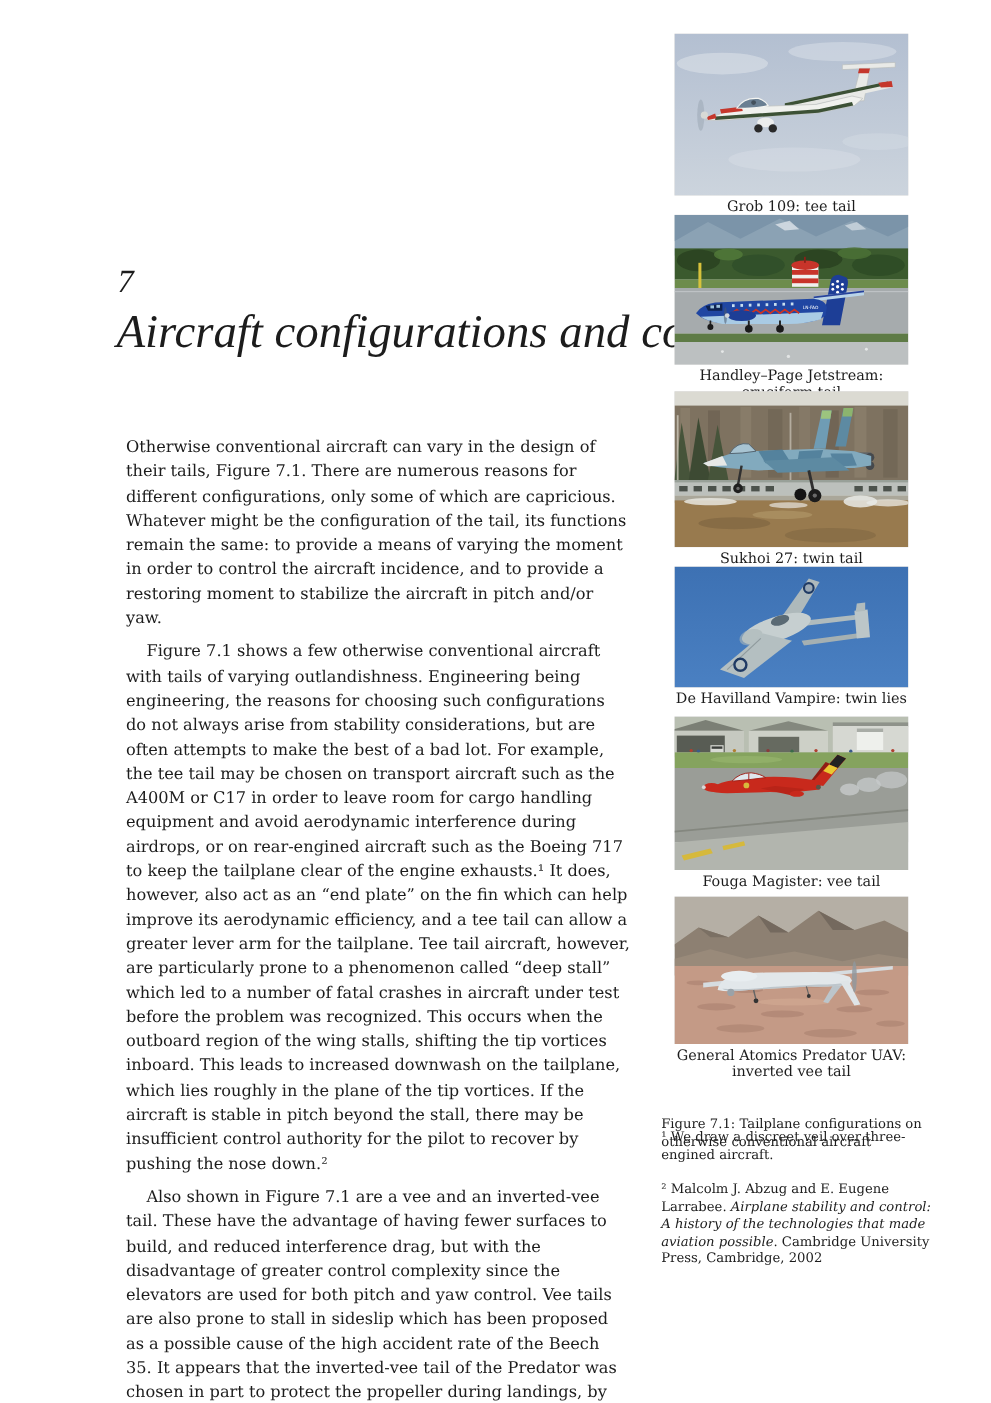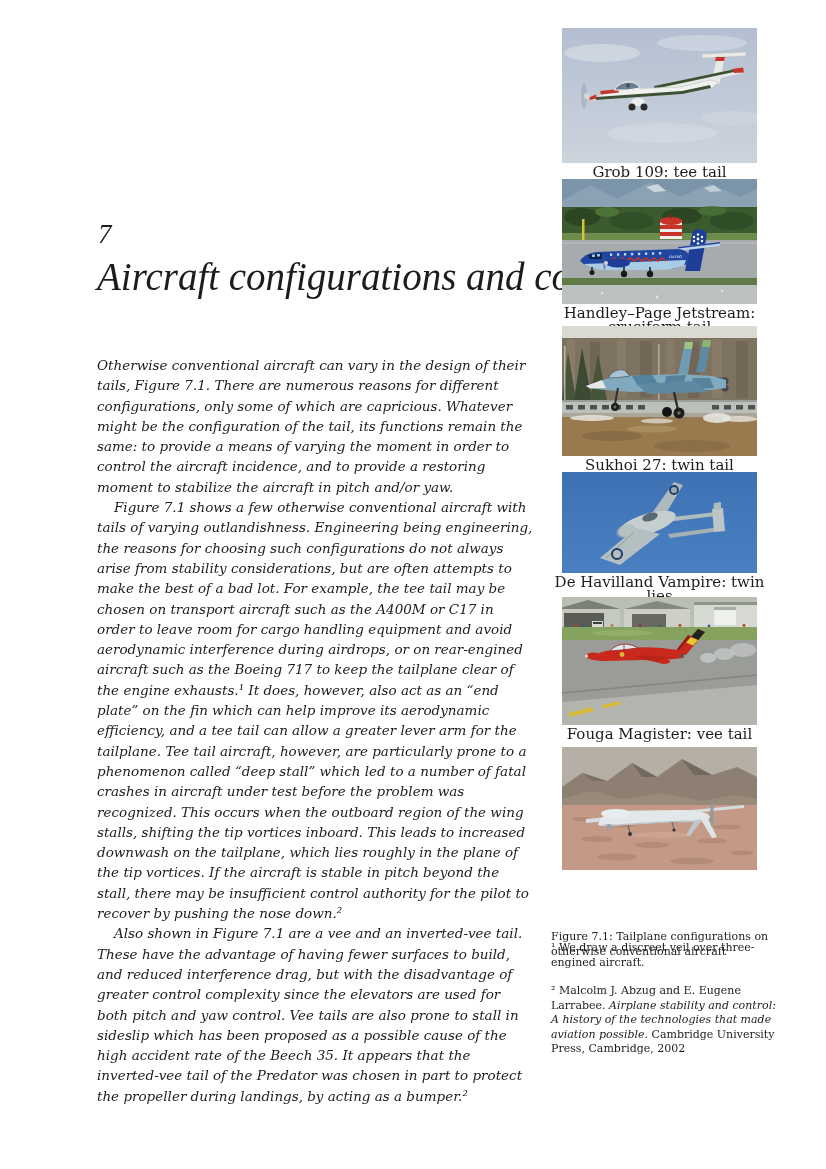--- a/index.html
+++ b/index.html
@@ -17,31 +17,31 @@
   }
   .chapter-title {
     position:absolute; top:256px; left:0; margin:0;
     font-family:"Liberation Serif", serif; font-style:italic; font-weight:normal;
     font-size:39px; line-height:1.1; white-space:nowrap;
   }
   .body-text {
     position:absolute; top:355px; left:0; width:436px;
     font-size:13.5px; line-height:20.3px; text-align:left;
   }
-  .body-text p { margin:0;font-style:italic; }
+  .body-text p { margin:8px; }
   .body-text p.ind { text-indent:17px; }
 
   
   .margin-col { position:absolute; left:551px; top:0; width:232px; font-size:11px; line-height:14.5px; }
   .mfig { position:absolute; left:11px; width:195px; margin:0; }
   .photo { width:195px; overflow:hidden; background:#dddddd; }
   .photo svg { display:block; }
   .photo-caption {
     width:212px; margin:3px 0 0 -8.5px; text-align:center;
-    font-size:15px; line-height:13.8px; white-space:pre-line;
+    font-size:12px; line-height:13.8px; white-space:pre-line;
   }
   .fig-main-caption { position:absolute; top:930px; left:0; width:232px; }
   .footnote { position:absolute; left:0; width:232px; }
   .fn1 { top:941px; }
   .fn2 { top:984px; }
   .it { font-style:italic; }
 </style>
 </head>
 <body>
 
@@ -369,20 +369,22 @@
             <circle cx="47" cy="80" r="3" fill="#9aa2a8"></circle>
             <polygon points="138,71 150,91 155,90 145,70" fill="#dfe4e7"></polygon>
             <ellipse cx="150" cy="67" rx="2" ry="13" fill="#8f979d" opacity="0.8"></ellipse>
             <line x1="66" y1="78" x2="68" y2="86" stroke="#666666" stroke-width="1.2"></line>
             <circle cx="68" cy="87" r="2" fill="#333333"></circle>
             <line x1="110" y1="75" x2="112" y2="82" stroke="#666666" stroke-width="1"></line>
             <circle cx="112" cy="83" r="1.6" fill="#333333"></circle>
           </g>
         </svg>
       </div>
+      <figcaption class="photo-caption">General Atomics Predator UAV:
+inverted vee tail</figcaption>
     </figure>
 
     <div class="fig-main-caption">Figure 7.1: Tailplane configurations on otherwise conventional aircraft</div>
 
     <div class="footnote fn1">¹ We draw a discreet veil over three-engined aircraft.</div>
 
     <div class="footnote fn2"><span>² Malcolm J. Abzug and E. Eugene Larrabee. </span><span class="it">Airplane stability and control: A history of the technologies that made aviation possible</span><span>. Cambridge University Press, Cambridge, 2002</span></div>
 
   </aside>
 </div>

